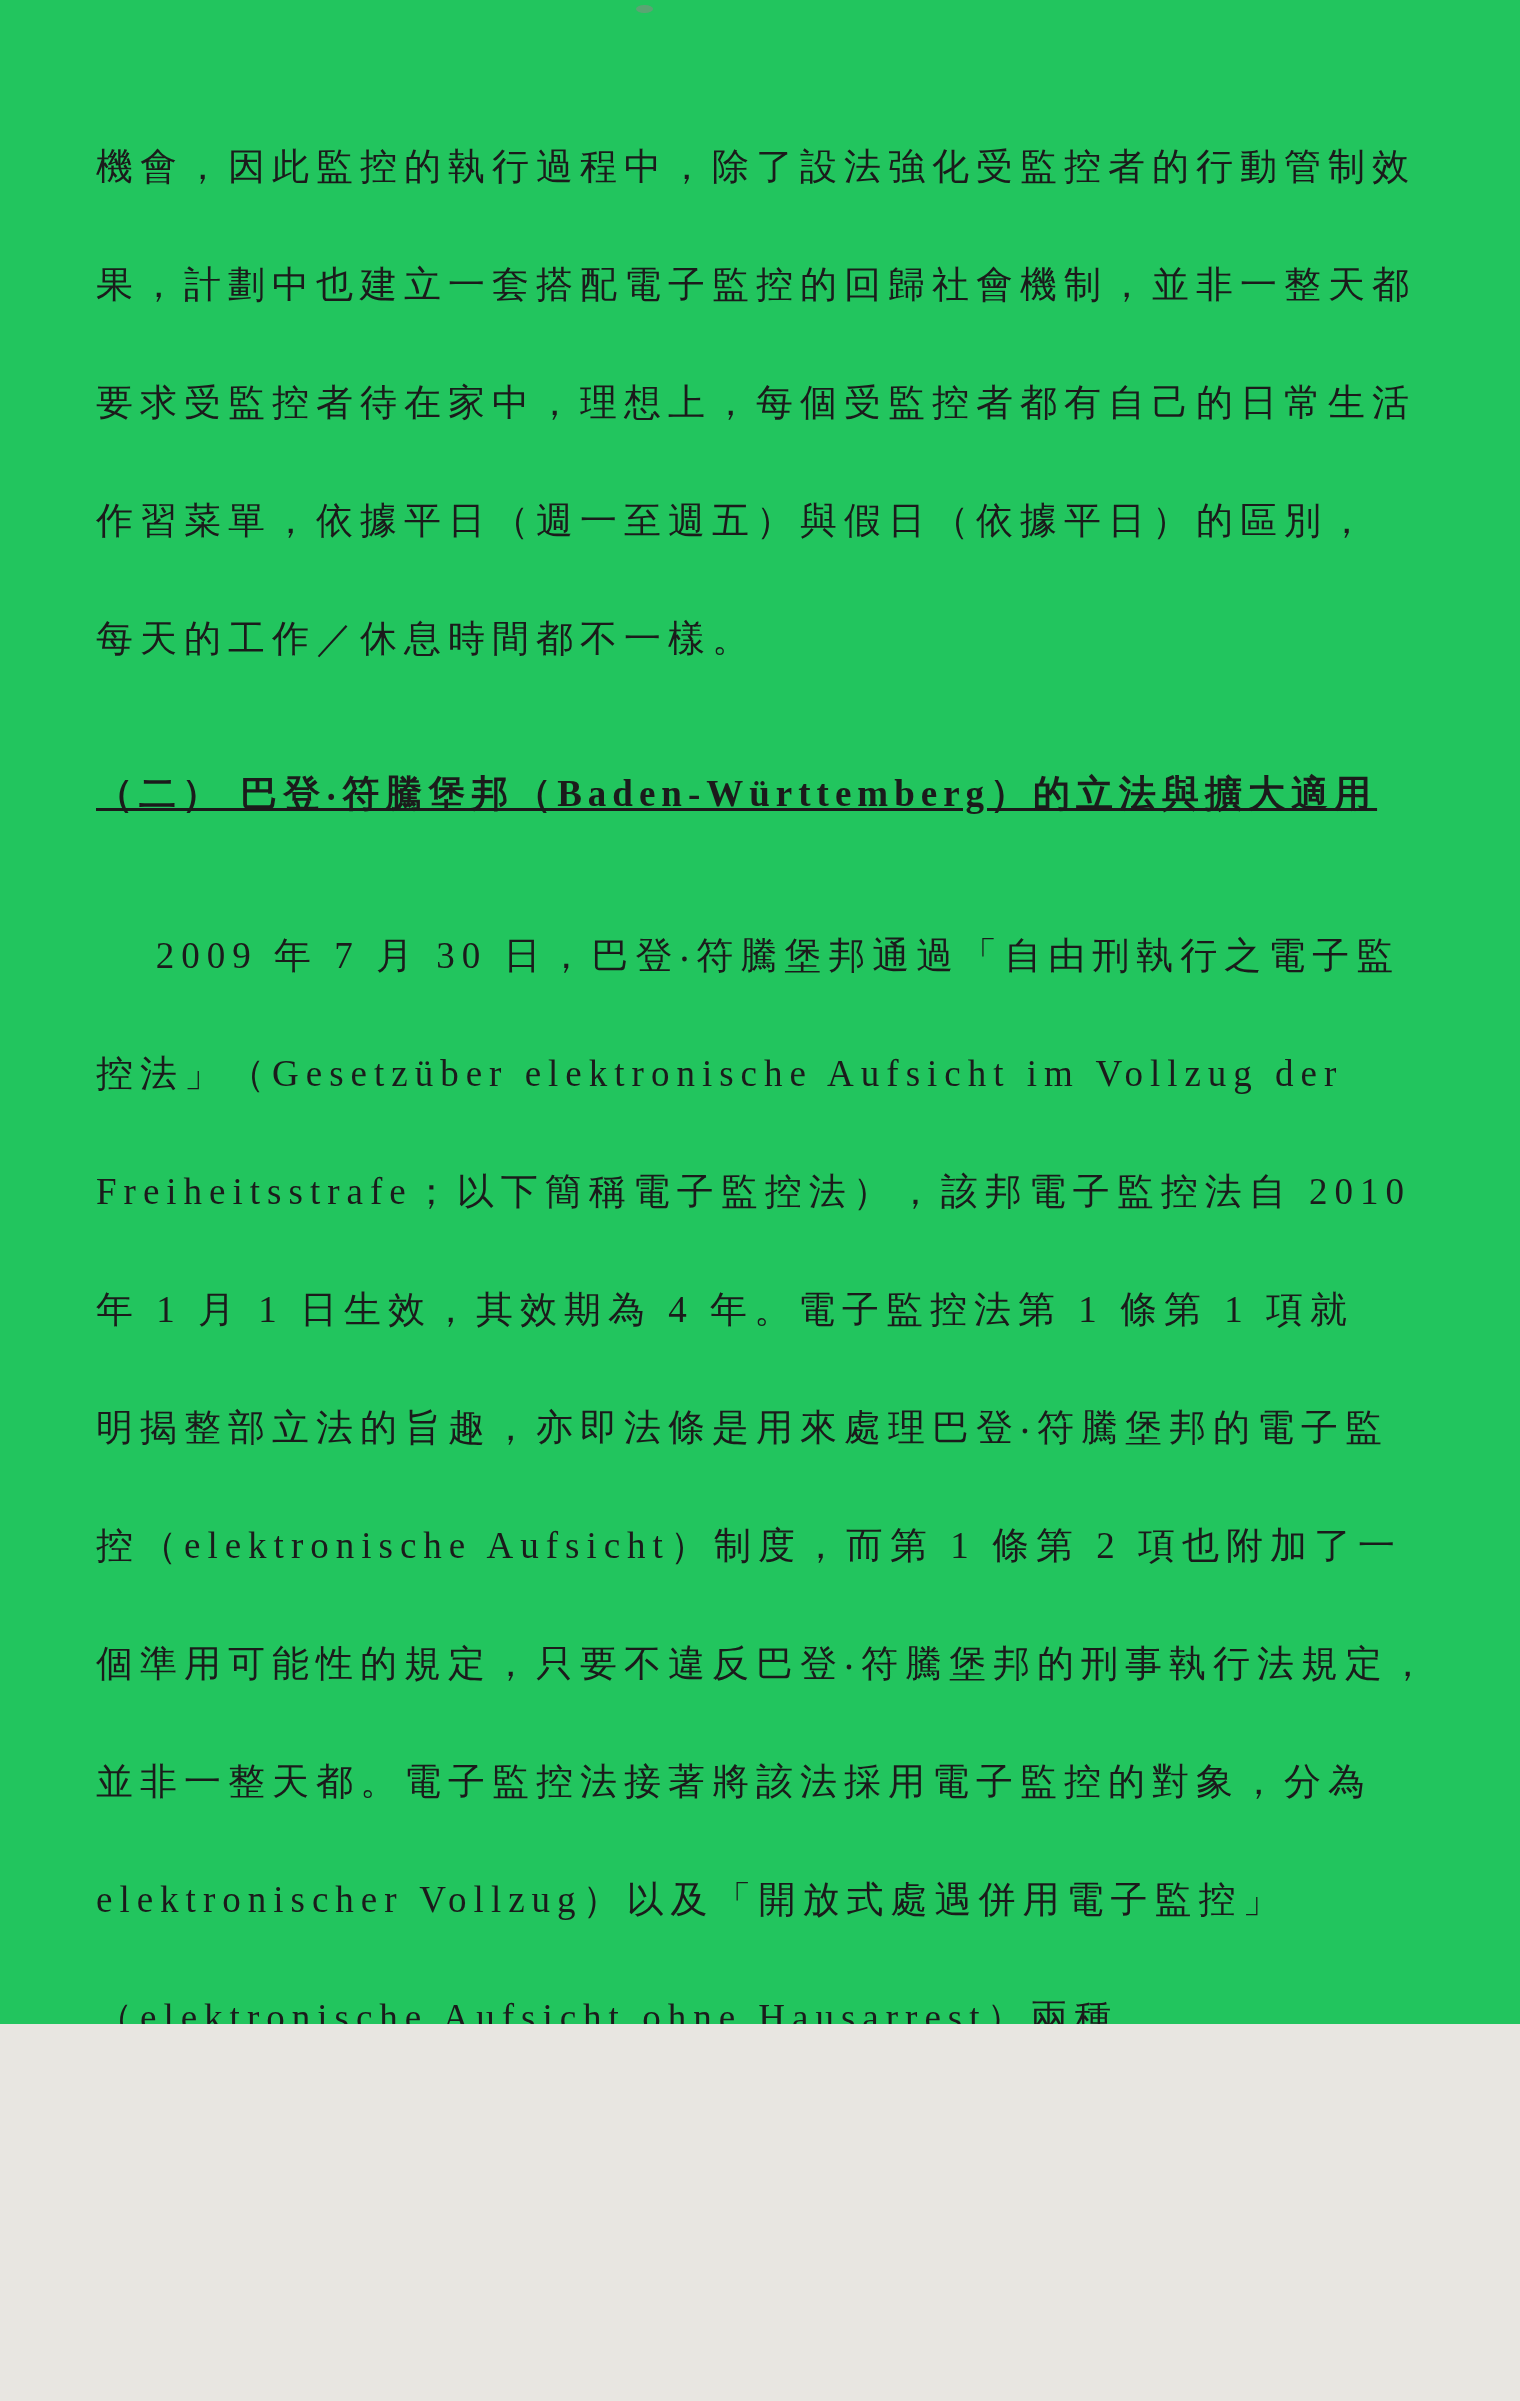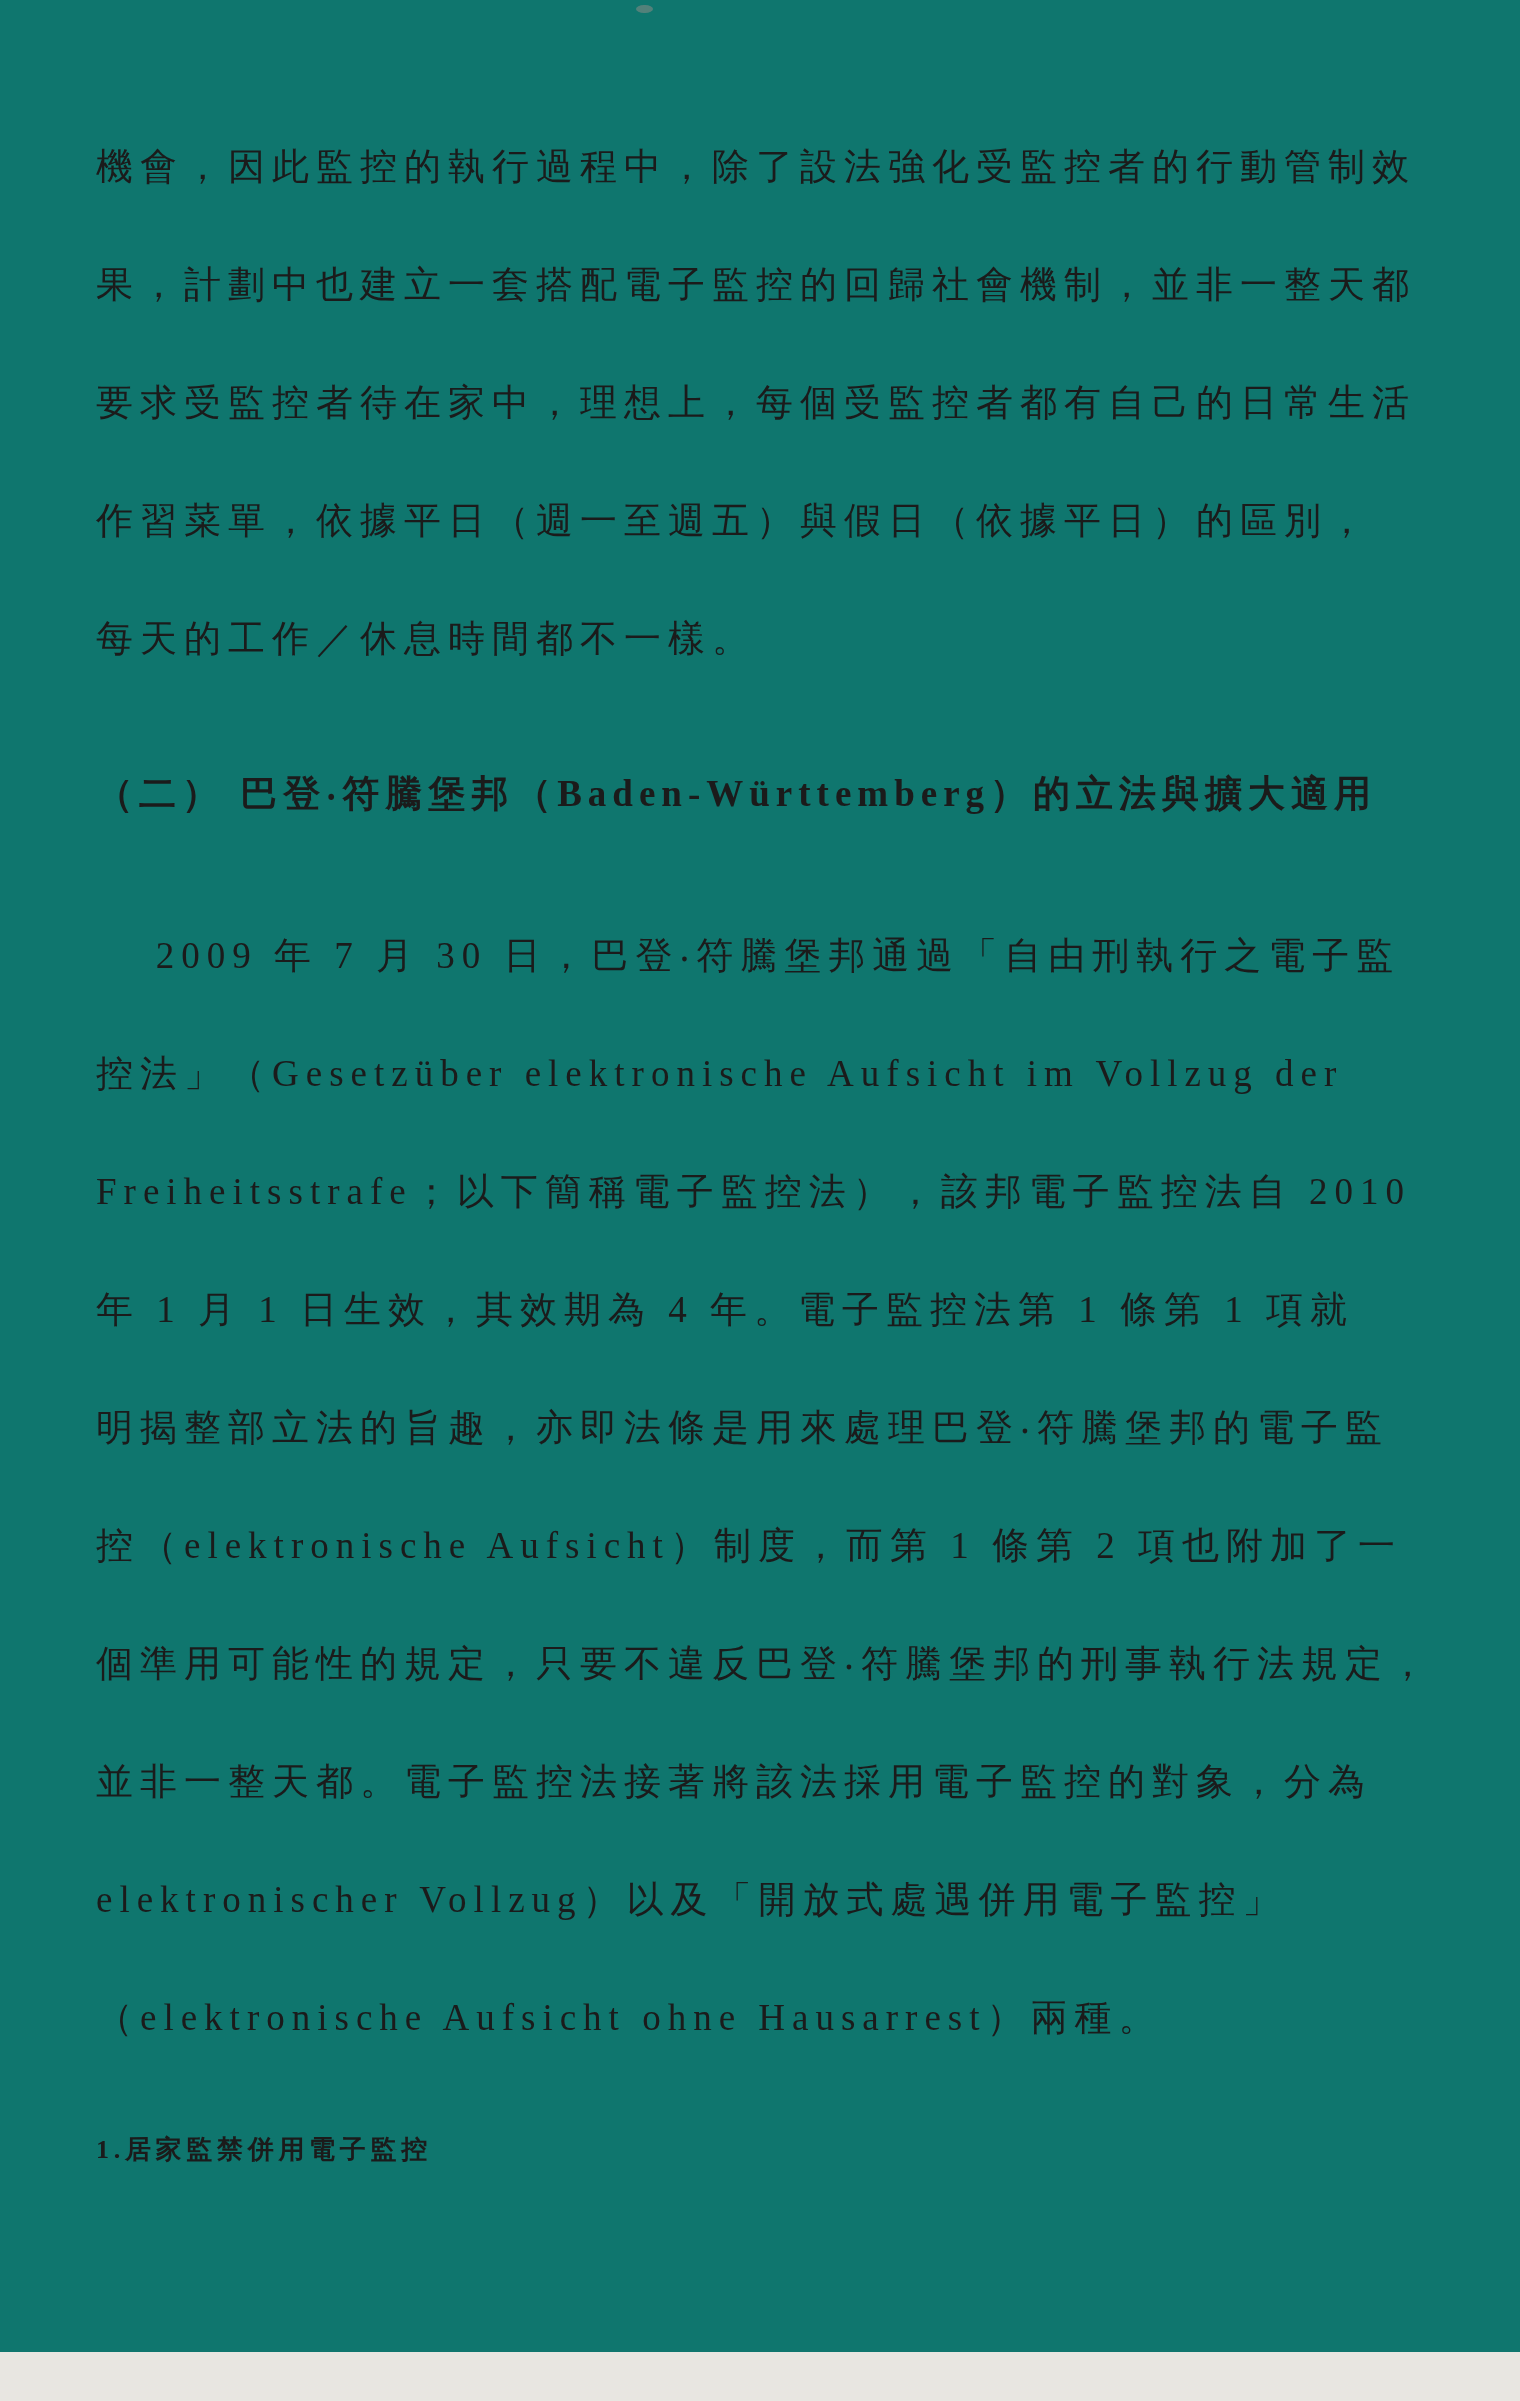--- a/index.html
+++ b/index.html
@@ -3,23 +3,23 @@
 <meta charset="utf-8">
 <style>
   html, body {
     margin: 0;
     padding: 0;
     background: #e8e6e1;
   }
   .page {
     position: relative;
     width: 1520px;
-    height: 2352px;
+    height: 2024px;
     margin: 0 auto;
-    background: #0f766e;
+    background: #22c55e;
     color: #1b1b1b;
     font-family: "Liberation Serif", "DejaVu Serif", serif;
     box-sizing: border-box;
     padding: 108px 99px 0 96px;
     overflow: hidden;
   }
   .paragraph { margin: 0; }
   .line {
     font-size: 37px;
     line-height: 118px;
@@ -27,20 +27,21 @@
     white-space: nowrap;
   }
   .line.indent { padding-left: 39px; text-align: center; }
   .heading {
     font-size: 37px;
     line-height: 118px;
     letter-spacing: 6px;
     font-weight: 700;
     margin: 37px 0 44px 0;
     white-space: nowrap;
+    text-decoration: underline;
   }
   .subheading {
     font-size: 26px;
     line-height: 118px;
     letter-spacing: 4.7px;
     font-weight: 700;
     margin: 14px 0 0 0;
     white-space: nowrap;
   }
   .scan-artifact {

